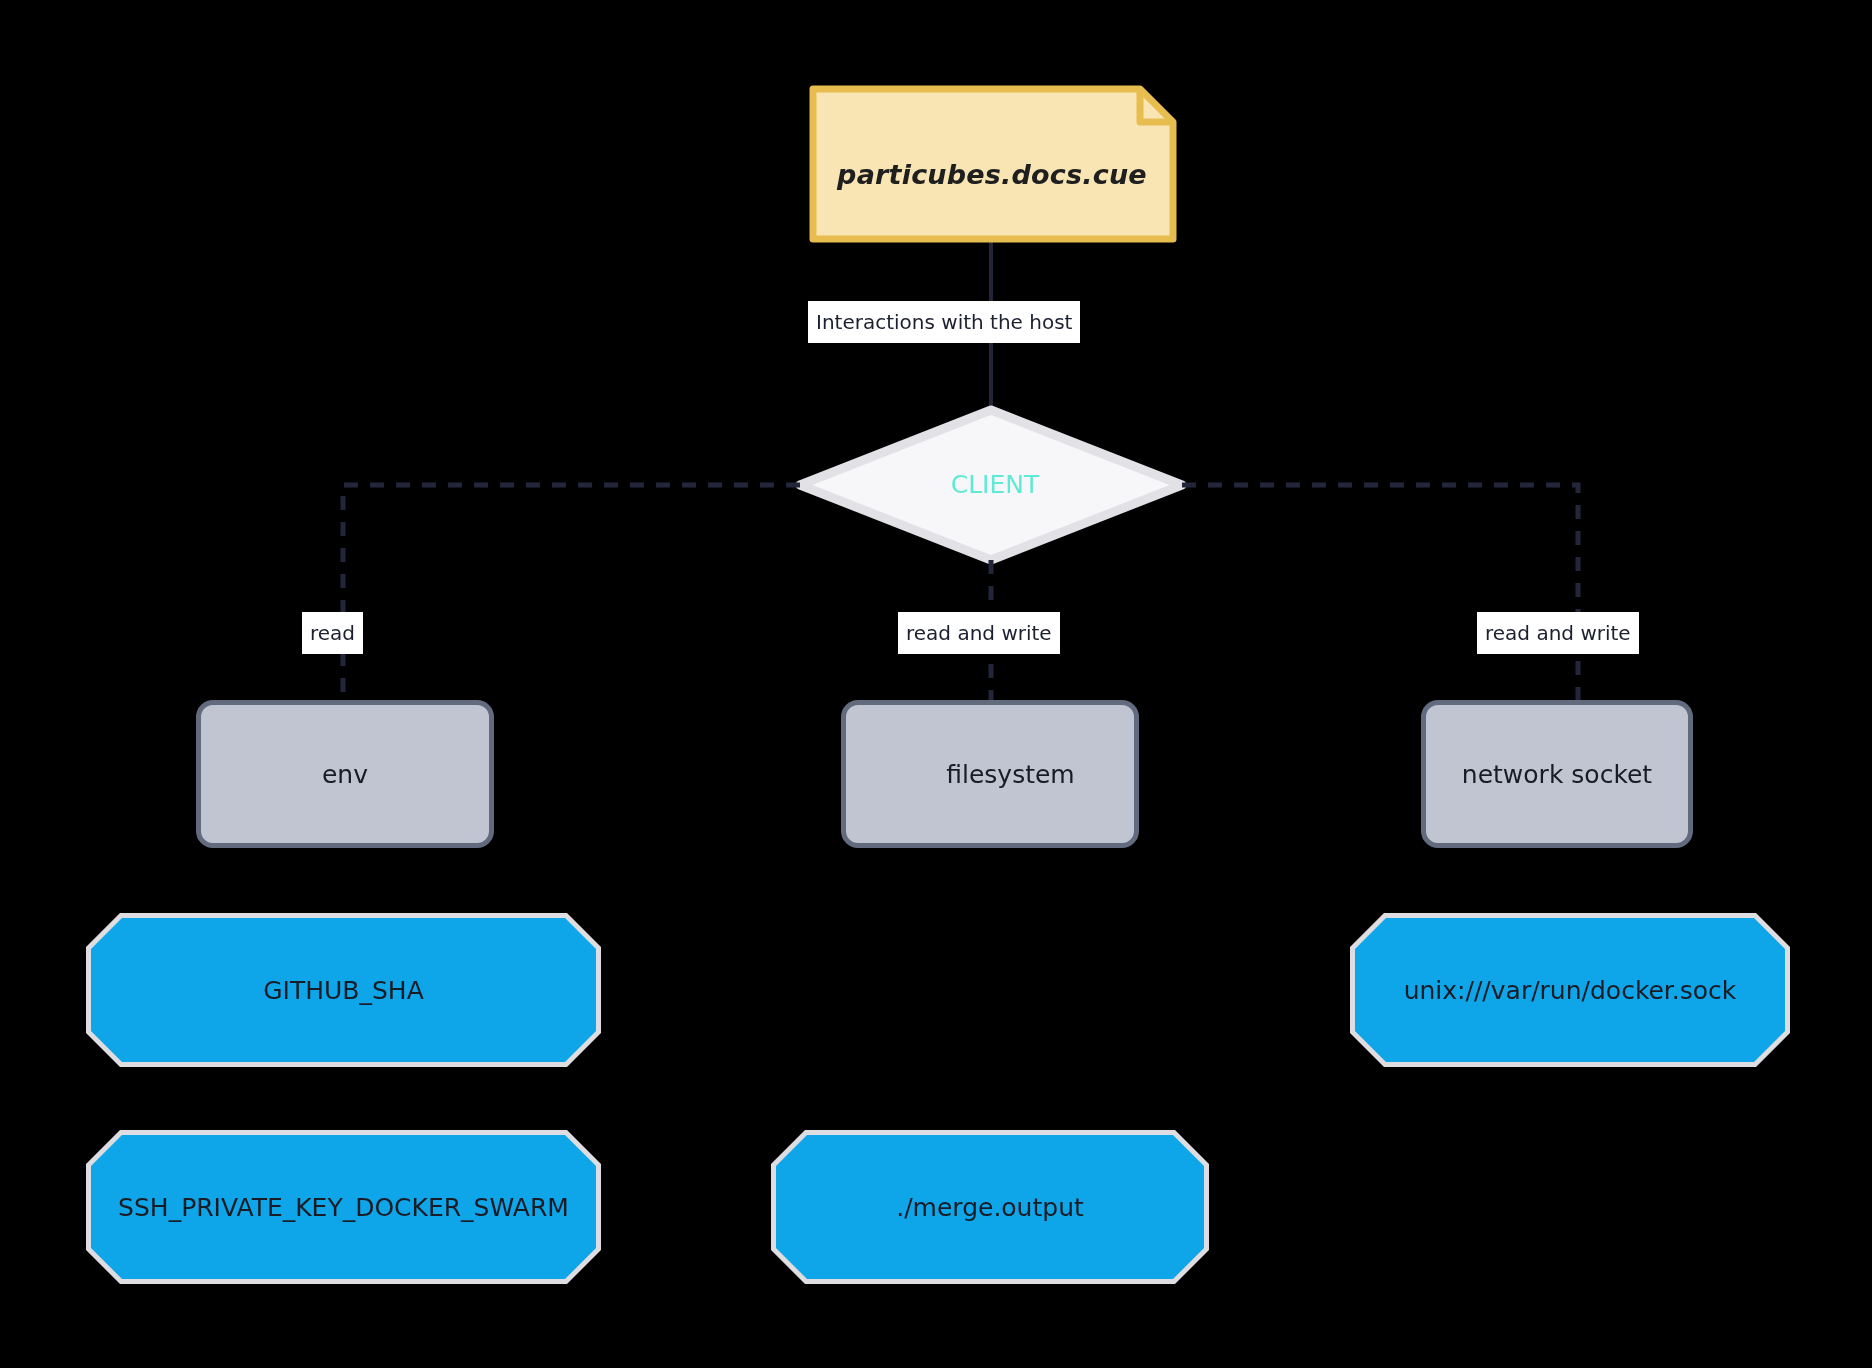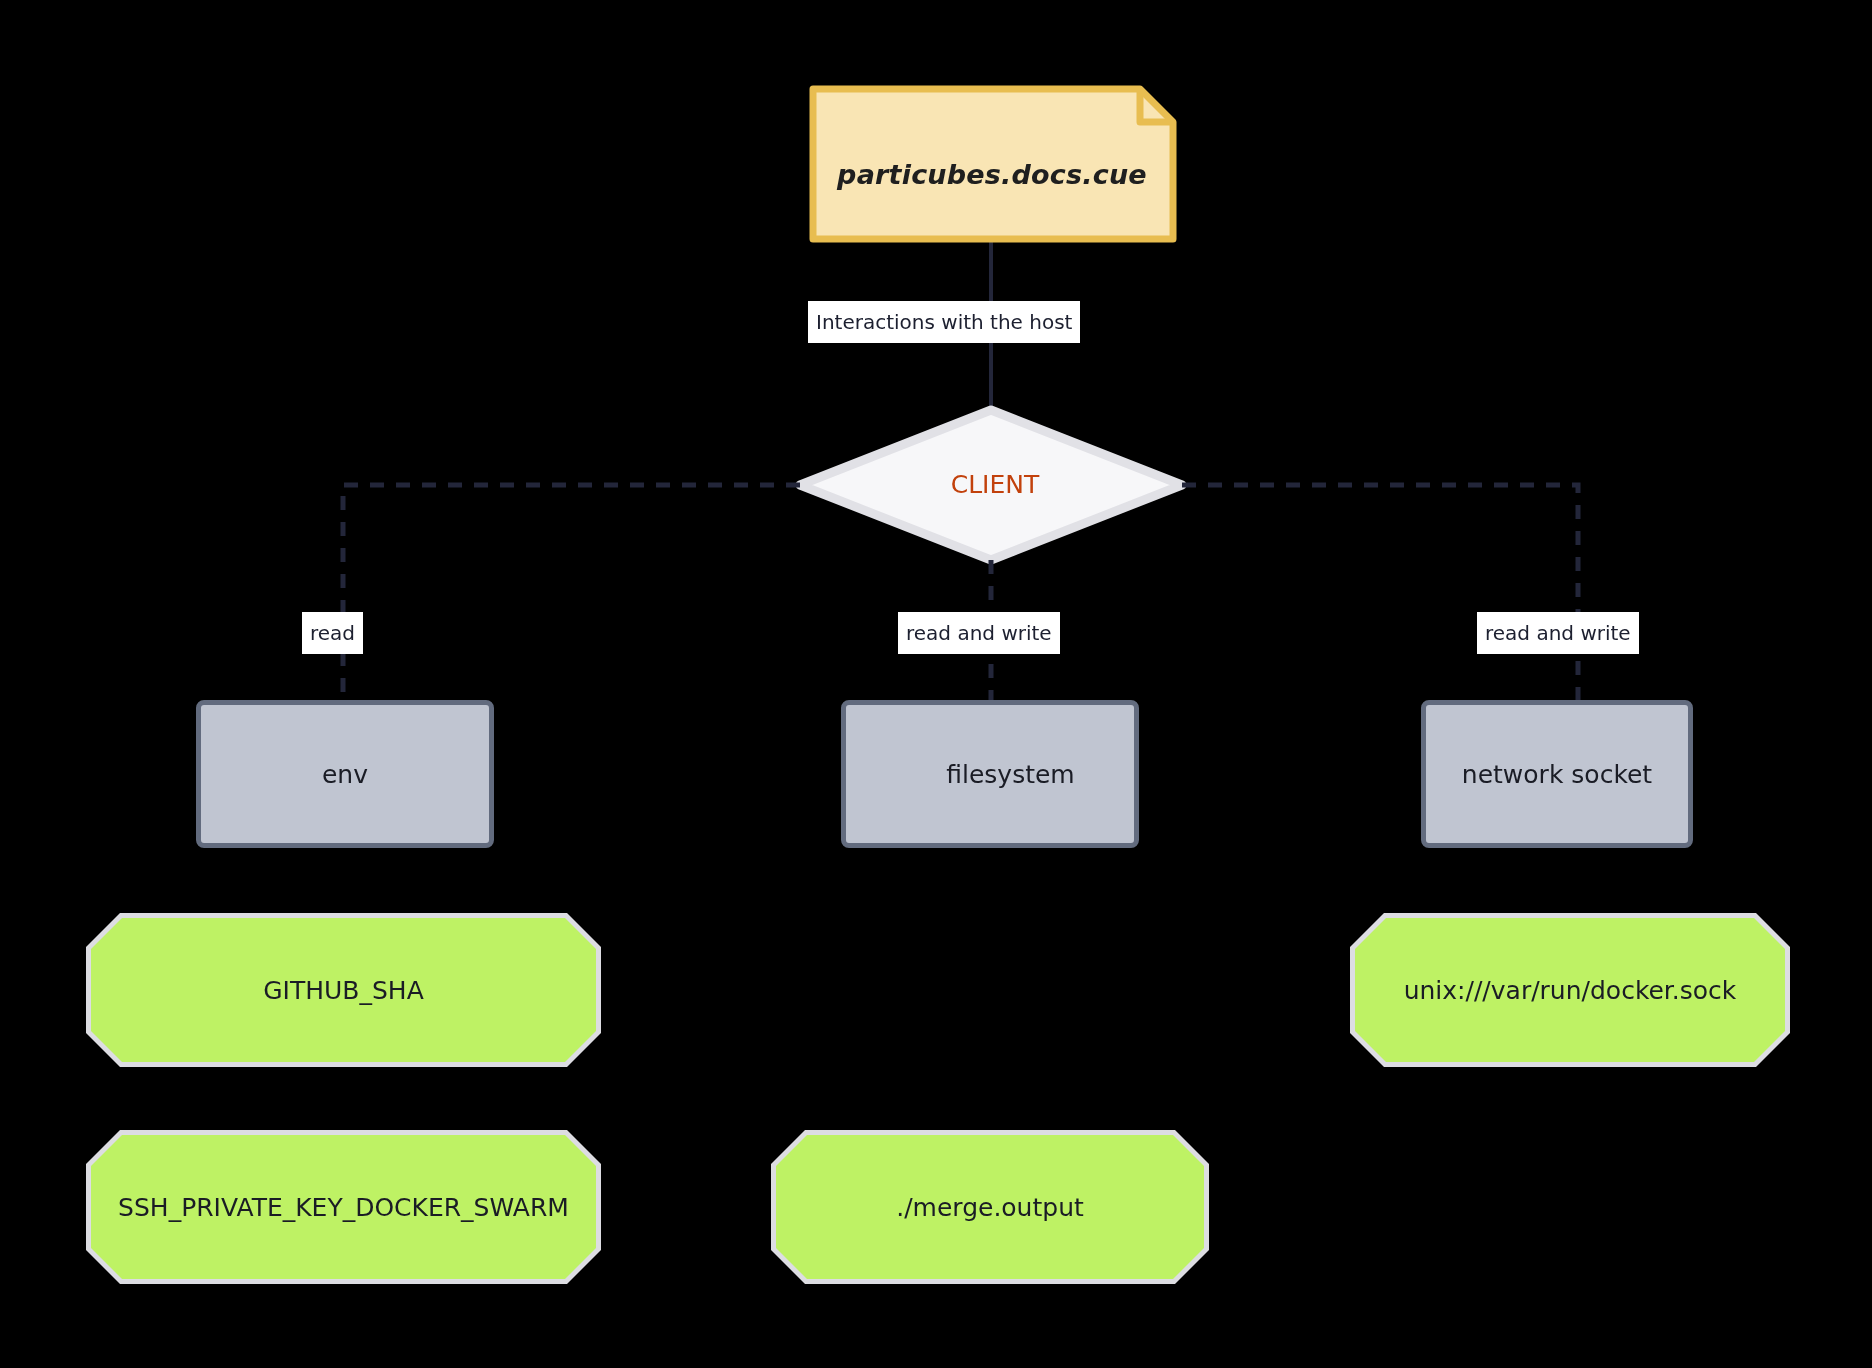--- a/index.html
+++ b/index.html
@@ -50,21 +50,21 @@
   }
 
   
   .diamond-label {
     position: absolute;
     left: 905px;
     top: 470px;
     width: 180px;
     text-align: center;
     font-size: 25px;
-    color: #c2410c;
+    color: #5eead4;
   }
 
   
   .edge-label {
     position: absolute;
     background: #ffffff;
     color: #1d2030;
     font-size: 20px;
     line-height: 40px;
     padding: 1px 8px;
@@ -76,21 +76,21 @@
   #lbl-rw-fs  { left: 898px;  top: 612px; }
   #lbl-rw-net { left: 1477px; top: 612px; }
 
   
   .res-box {
     position: absolute;
     width: 298px;
     height: 148px;
     background: #c0c5d1;
     border: 5px solid #626b7e;
-    border-radius: 8px;
+    border-radius: 17px;
     box-sizing: border-box;
     display: flex;
     align-items: center;
     justify-content: center;
   }
   .res-box span {
     font-size: 25px;
     color: #1a1c25;
   }
   #box-env  { left: 196px;  top: 700px; }
@@ -102,21 +102,21 @@
     background: #dddde2;
     -webkit-clip-path: polygon(34px 0, calc(100% - 34px) 0, 100% 34px, 100% calc(100% - 34px), calc(100% - 34px) 100%, 34px 100%, 0 calc(100% - 34px), 0 34px);
     clip-path: polygon(34px 0, calc(100% - 34px) 0, 100% 34px, 100% calc(100% - 34px), calc(100% - 34px) 100%, 34px 100%, 0 calc(100% - 34px), 0 34px);
   }
   .octagon-inner {
     position: absolute;
     left: 5px;
     top: 5px;
     right: 5px;
     bottom: 5px;
-    background: #bef264;
+    background: #0ea5e9;
     -webkit-clip-path: polygon(31px 0, calc(100% - 31px) 0, 100% 31px, 100% calc(100% - 31px), calc(100% - 31px) 100%, 31px 100%, 0 calc(100% - 31px), 0 31px);
     clip-path: polygon(31px 0, calc(100% - 31px) 0, 100% 31px, 100% calc(100% - 31px), calc(100% - 31px) 100%, 31px 100%, 0 calc(100% - 31px), 0 31px);
     display: flex;
     align-items: center;
     justify-content: center;
   }
   .octagon-inner span {
     font-size: 25px;
     color: #1a1c25;
     white-space: nowrap;

